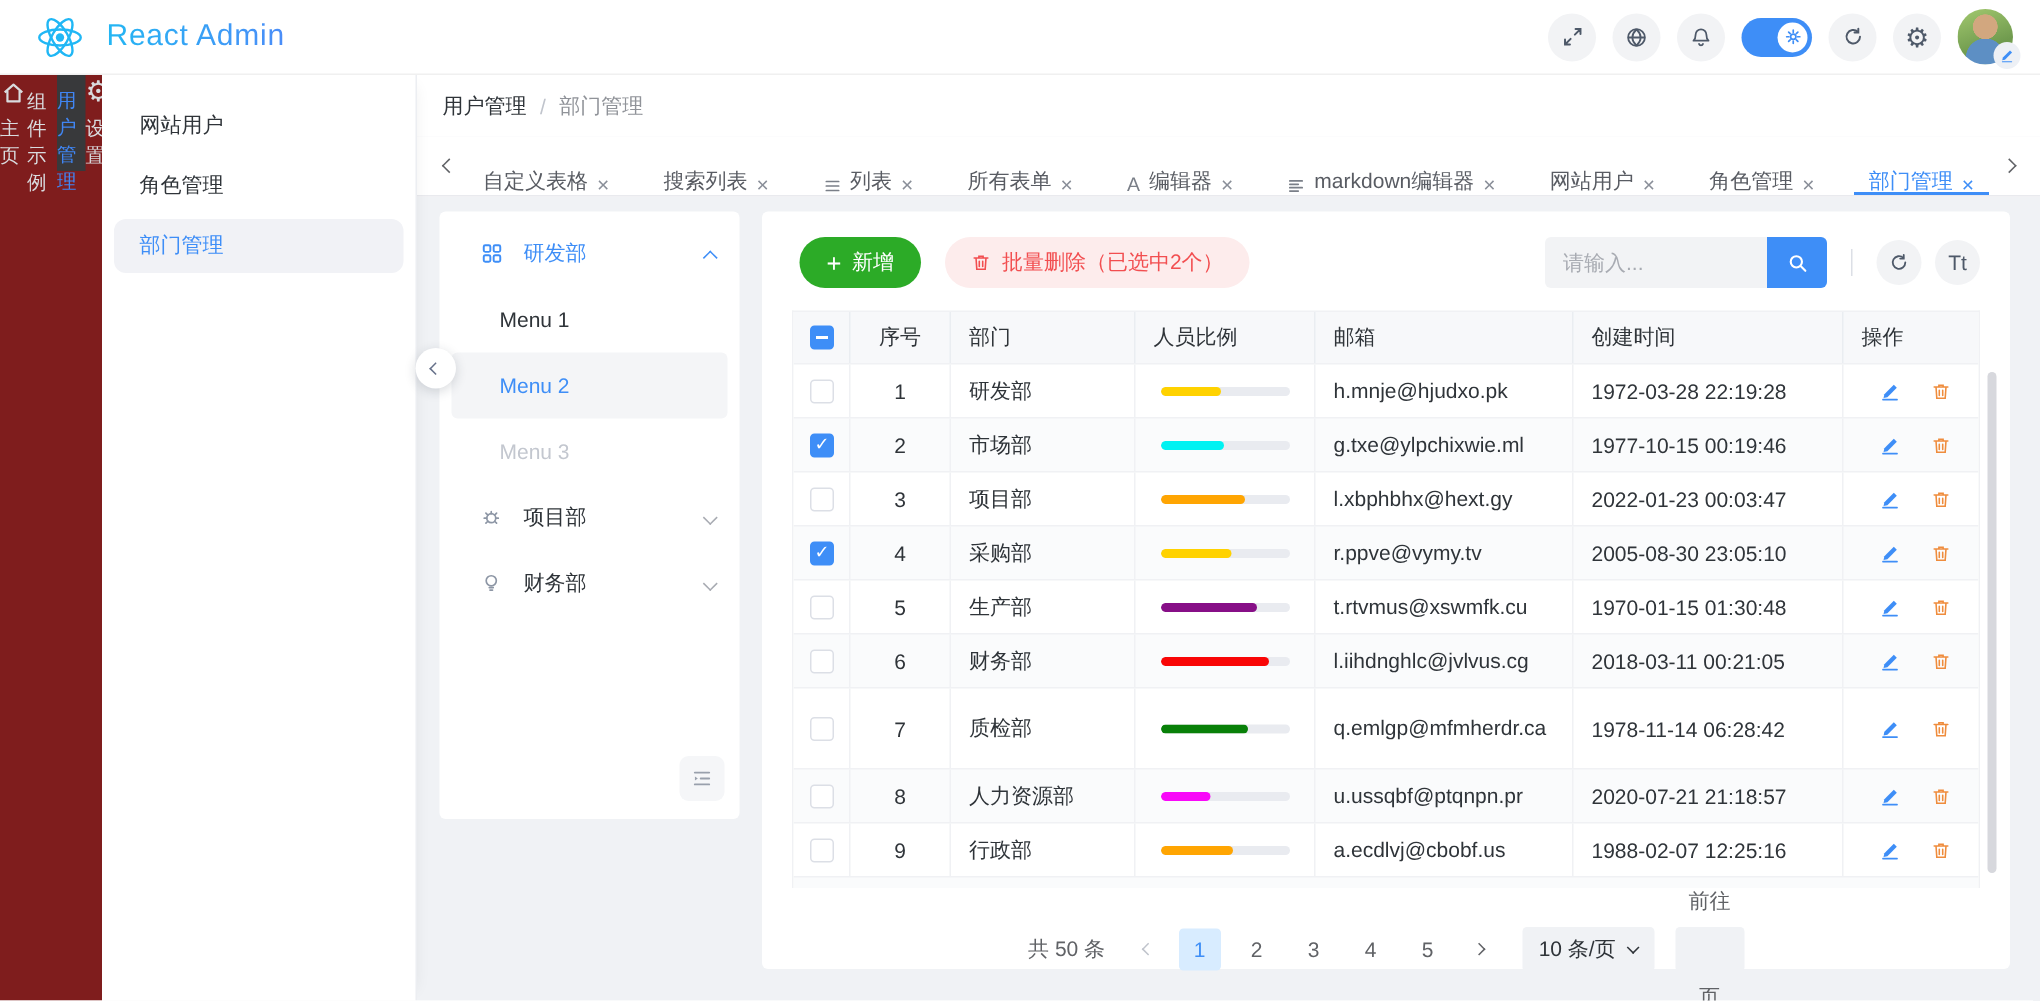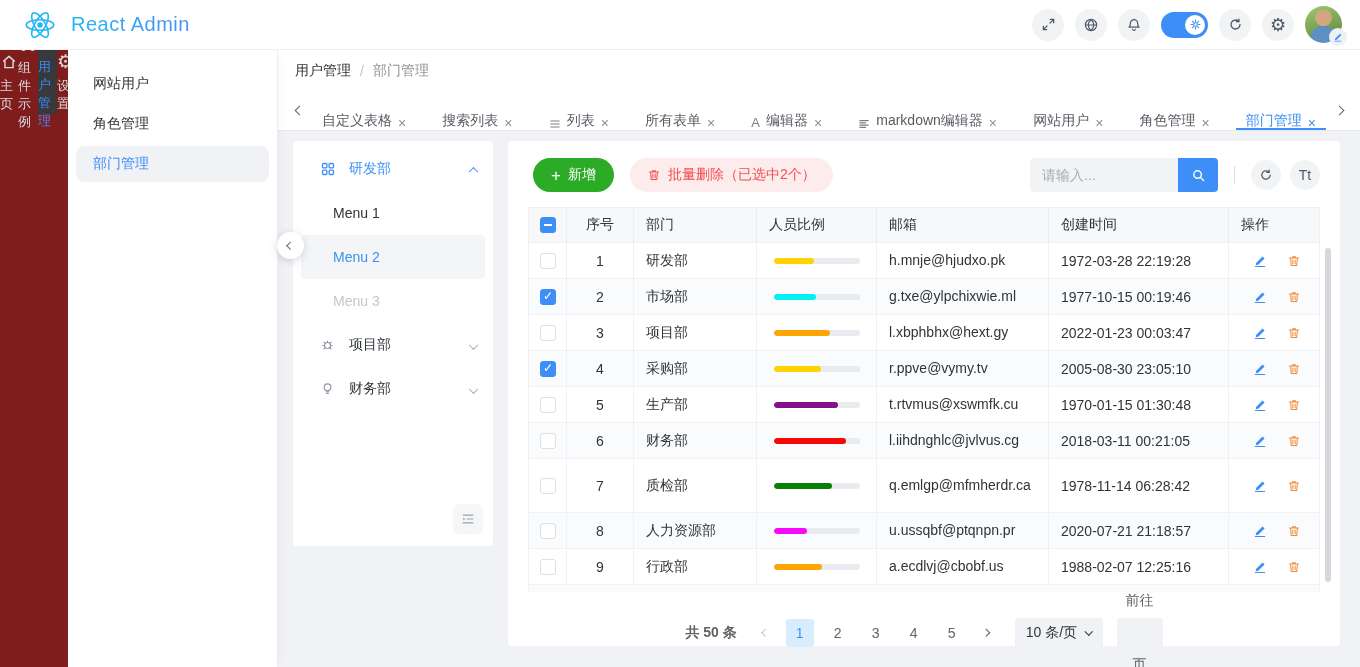--- a/index.html
+++ b/index.html
@@ -97,21 +97,21 @@
   .partial-row { height:8px; border-top:1px solid #f0f1f4; background:#fafbfc; }
 
   .cb { width:16px; height:16px; border:1px solid #dcdfe6; border-radius:3px; background:#fff; position:relative; cursor:pointer; display:inline-block; }
   .cb.checked, .cb.ind { background:#3e8ef7; border-color:#3e8ef7; }
   .cb.checked::after { content:"\2713"; position:absolute; left:2.5px; top:-0.5px; color:#fff; font-size:12px; }
   .cb.ind::after { content:""; position:absolute; left:3px; right:3px; top:6px; height:2px; background:#fff; }
 
   .vscroll { position:absolute; right:-12px; top:40px; width:6px; height:334px; border-radius:3px; background:#d7d8dd; cursor:pointer; }
 
   .pager { flex:1; display:flex; align-items:center; justify-content:center; gap:4px; font-size:14px; color:#606266; }
-  .pg-total { margin-right:12px;font-weight:bold; }
+  .pg-total { margin-right:12px; }
   .pg-arrow { width:26px; height:28px; display:flex; align-items:center; justify-content:center; cursor:pointer; color:#606266; }
   .pg-arrow.disabled { color:#c0c4cc; }
   .pg-num { min-width:28px; height:28px; border-radius:3px; display:flex; align-items:center; justify-content:center; cursor:pointer; margin:0 3px; }
   .pg-num.active { background:#d8ecff; color:#3e8ef7; }
   .pg-size { height:30px; background:#f0f2f5; border-radius:3px; padding:0 11px; display:flex; align-items:center; gap:9px; margin:0 10px 0 12px; cursor:pointer; color:#2f3439; }
   .pg-goto { display:flex; align-items:center; gap:8px;flex-direction:column; }
   .pg-input { width:46px; height:30px; border:none; background:#f0f2f5; border-radius:3px; font-family:inherit; font-size:14px; text-align:center; outline:none; }
 
   .collapse-fab { position:absolute; left:277px; top:232px; width:27px; height:27px; border-radius:50%; background:#fff; box-shadow:0 2px 8px rgba(31,45,61,.18); display:flex; align-items:center; justify-content:center; color:#66718a; z-index:9; cursor:pointer; }
 

